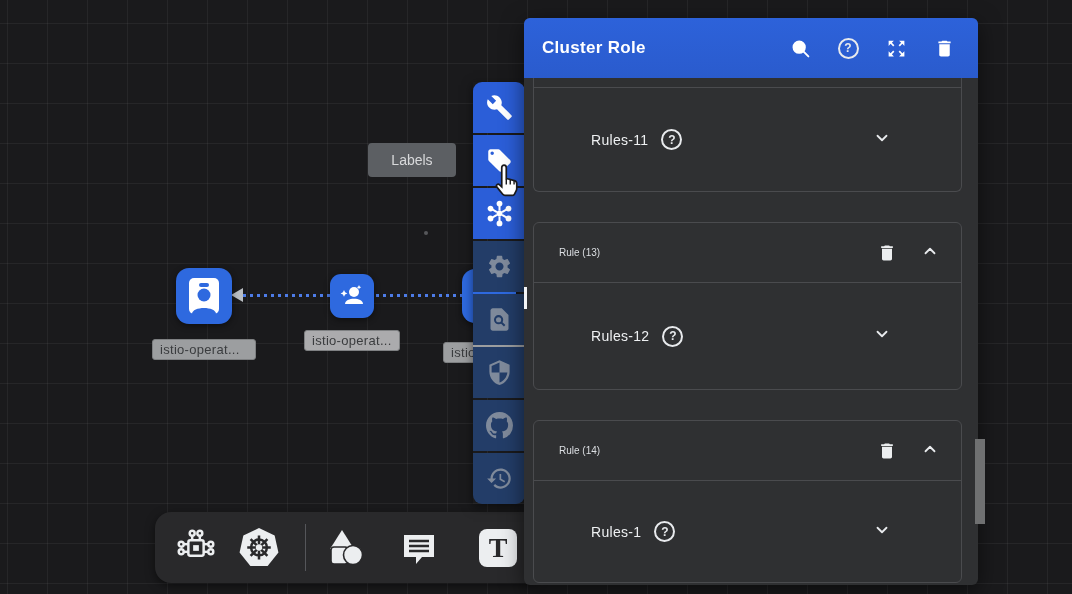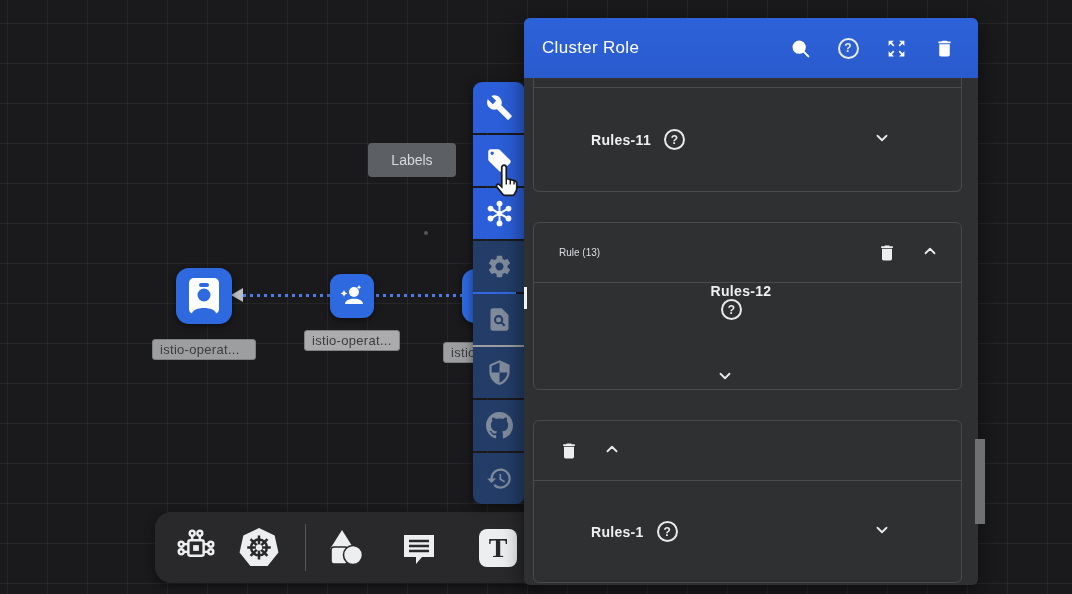--- a/index.html
+++ b/index.html
@@ -60,39 +60,39 @@
   
   .panel {
     left:524px; top:18px; width:454px; height:567px; z-index:10;
     background:#2f3032; border-radius:6px; overflow:hidden;
     box-shadow:0 6px 22px rgba(0,0,0,.55);
   }
   .panel-header {
     height:60px; background:linear-gradient(#2d62da,#2a5bcd);
     display:flex; align-items:center; padding:0 22px 0 18px; color:#fff;
   }
-  .panel-title { font-size:17px; letter-spacing:.3px; flex:1; }
+  .panel-title { font-size:17px; letter-spacing:.3px; flex:1;font-weight:bold; }
   .hicon { width:24px; height:24px; margin-left:24px; display:flex; align-items:center; justify-content:center; color:#fff; }
   .hicon svg { width:21px; height:21px; fill:currentColor; }
   .panel-body { position:relative; height:507px; }
 
   .card {
     position:absolute; left:9px; width:429px;
     border:1px solid #4a4b4e; border-radius:6px; background:#2f3032;
   }
   .card.clipped-top { border-top:none; border-radius:0 0 6px 6px; }
   .card-head {
     height:60px; display:flex; align-items:center;
     padding:0 22px 0 25px; border-bottom:1px solid #4a4b4e;
   }
   .card-head .hd-label { flex:1; color:#dcdfe3; font-size:10px; }
   .icon-btn { display:flex; align-items:center; justify-content:center; color:#eceef0; }
   .icon-btn svg { fill:currentColor; }
   .rules-row { display:flex; align-items:center; padding:0 70px 0 25px; }
-  .rules-label { color:#eef0f2; font-size:14px; font-weight:bold; letter-spacing:.3px;padding-left:32px; }
+  .rules-label { color:#eef0f2; font-size:14px; font-weight:normal; letter-spacing:.3px;padding-left:32px; }
   .help-circle {
     width:21px; height:21px; margin-left:13px; border:2px solid #e8eaed; border-radius:50%;
     color:#e8eaed; font-size:12px; font-weight:bold;
     display:flex; align-items:center; justify-content:center;
   }
   .row-spacer { flex:1; }
   .chev { color:#e8eaed; }
   .chev svg { width:18px; height:18px; fill:none; stroke:currentColor; stroke-width:2.4; stroke-linecap:round; stroke-linejoin:round; }
 
   .scroll-thumb { left:975px; top:439px; width:10px; height:85px; background:#6f7071; z-index:12; }
@@ -286,34 +286,35 @@
         <span class="hd-label">Rule (13)</span>
         <div class="icon-btn" style="margin-right:24px;">
           <svg width="20" height="20" viewBox="0 0 24 24">
               <path d="M6 19c0 1.1.9 2 2 2h8c1.1 0 2-.9 2-2V7H6v12zM19 4h-3.5l-1-1h-5l-1 1H5v2h14V4z"></path>
             </svg>
         </div>
         <div class="chev"><svg viewBox="0 0 24 24">
               <polyline points="6 15 12 9 18 15"></polyline>
             </svg></div>
       </div>
-      <div class="rules-row" style="height:106px;flex-direction:column;">
+      <div class="rules-row" style="height:106px;">
         <span class="rules-label">Rules-12</span>
         <div class="help-circle">
             <span>?</span>
           </div>
         <div class="row-spacer"></div>
         <div class="chev"><svg viewBox="0 0 24 24">
               <polyline points="6 9 12 15 18 9"></polyline>
             </svg></div>
       </div>
     </div>
 
     <div class="card" style="top:342px; height:163px;">
       <div class="card-head">
+        <span class="hd-label">Rule (14)</span>
         <div class="icon-btn" style="margin-right:24px;">
           <svg width="20" height="20" viewBox="0 0 24 24">
               <path d="M6 19c0 1.1.9 2 2 2h8c1.1 0 2-.9 2-2V7H6v12zM19 4h-3.5l-1-1h-5l-1 1H5v2h14V4z"></path>
             </svg>
         </div>
         <div class="chev"><svg viewBox="0 0 24 24">
               <polyline points="6 15 12 9 18 15"></polyline>
             </svg></div>
       </div>
       <div class="rules-row" style="height:101px;">

